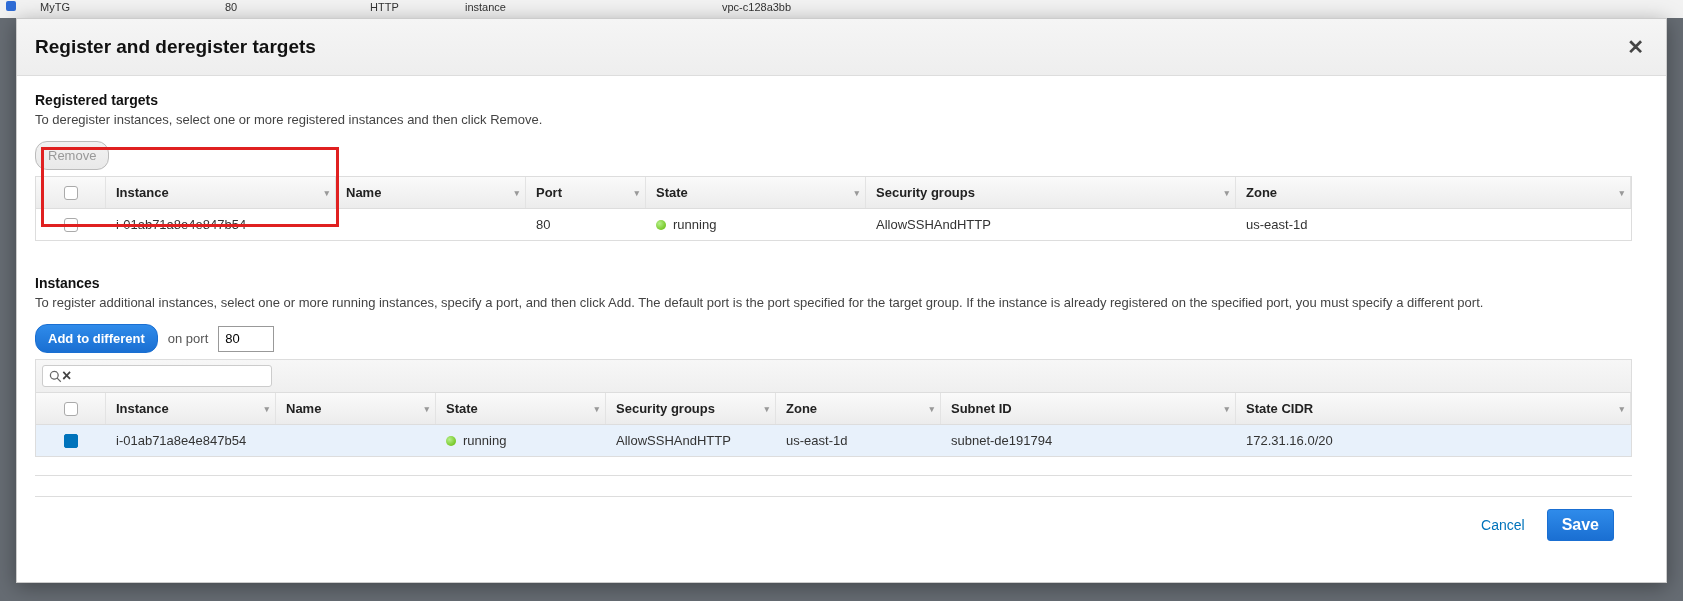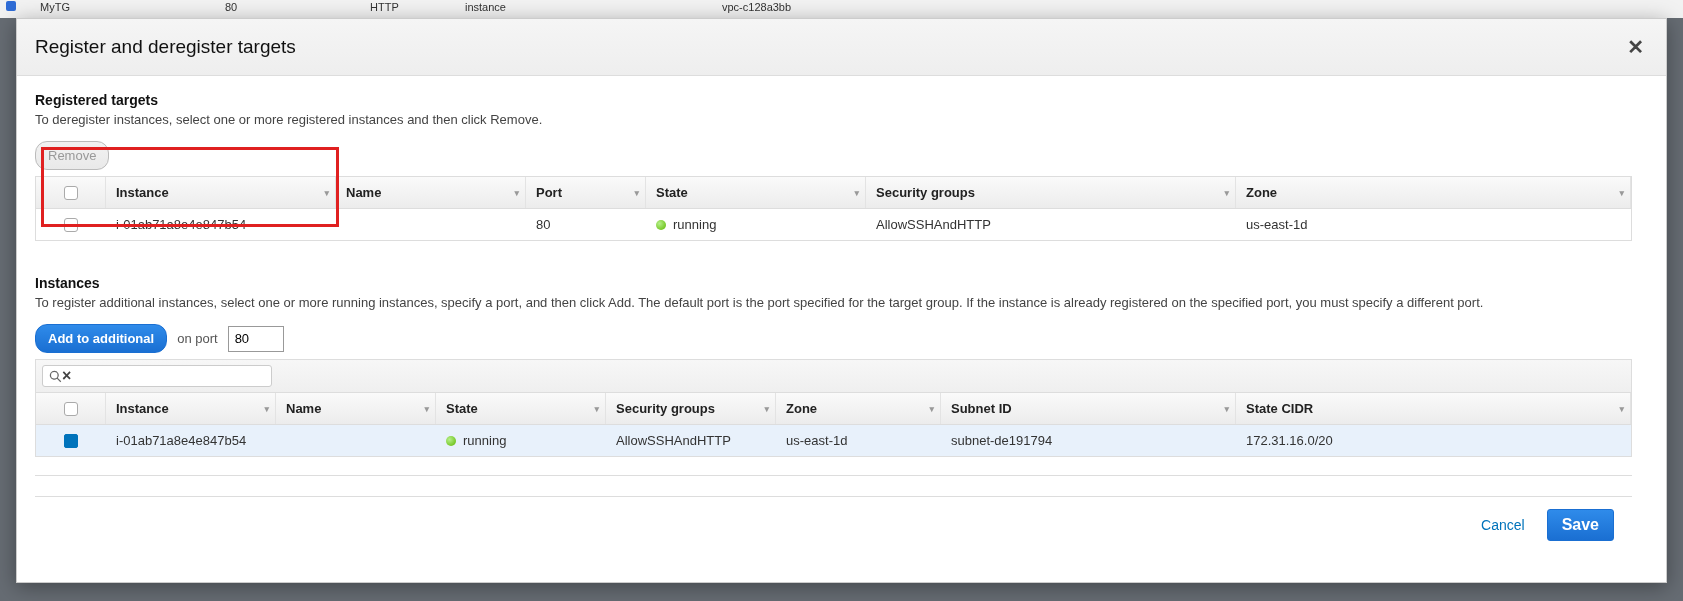--- a/index.html
+++ b/index.html
@@ -3,21 +3,21 @@
 <meta charset="utf-8">
 <style>
   * { box-sizing: border-box; }
   html, body { margin:0; padding:0; font-family: "Helvetica Neue", Arial, sans-serif; font-size:13px; color:#333; background:#9aa0a6; }
   .backdrop { width:1683px; height:601px; position:relative; background:#666c73; }
   .behind-row { position:absolute; top:0; left:0; right:0; height:18px; background:#f2f2f2; font-size:11px; color:#333; }
   .behind-row span { position:absolute; top:1px; }
   .behind-cb { position:absolute; top:2px; left:6px; width:10px; height:10px; background:#2f6cd6; border-radius:2px; }
   .modal { position:absolute; top:18px; left:16px; right:16px; bottom:18px; background:#fff; border:1px solid #ccc; box-shadow:0 4px 20px rgba(0,0,0,.35); display:flex; flex-direction:column; }
   .mhead { background:linear-gradient(#f5f5f5,#eeeeee); border-bottom:1px solid #ddd; padding:12px 18px; display:flex; align-items:center; }
-  .mhead h1 { font-size:19px; font-weight:400; margin:0; color:#111; flex:1; }
+  .mhead h1 { font-size:19px; font-weight:700; margin:0; color:#111; flex:1; }
   .close-x { font-size:20px; font-weight:600; color:#444; cursor:pointer; padding:4px; }
   .mbody { padding:10px 34px 0 18px; overflow:auto; flex:1; }
   .sect-title { font-size:14px; font-weight:700; margin:6px 0 4px 0; color:#111; }
   .sect-desc { font-size:13px; color:#444; margin:0 0 14px 0; }
   .btn { display:inline-block; padding:6px 12px; border-radius:12px; font-size:13px; border:1px solid #bbb; background:linear-gradient(#fafafa,#eee); cursor:pointer; }
   .btn.disabled { color:#999; background:linear-gradient(#f2f2f2,#e9e9e9); cursor:default; }
   .btn.primary { background:linear-gradient(#2f8bea,#1a6fd2); border-color:#1a6fd2; color:#fff; font-weight:600; } 
   .addrow { display:flex; align-items:center; gap:10px; margin-bottom:6px; }
   .onport-input { width:56px; height:26px; border:1px solid #999; padding:2px 6px; font-size:13px; }
   .tblwrap { border:1px solid #ddd; margin-top:6px; }
@@ -131,21 +131,21 @@
           <div class="td c6">us-east-1d</div>
         </div>
       </div>
 
       <div style="height:28px"></div>
 
       <div class="sect-title">Instances</div>
       <p class="sect-desc">To register additional instances, select one or more running instances, specify a port, and then click Add. The default port is the port specified for the target group. If the instance is already registered on the specified port, you must specify a different port.</p>
 
       <div class="addrow">
-        <button class="btn primary">Add to additional</button>
+        <button class="btn primary">Add to different</button>
         <span class="onport-label">on port</span>
         <input class="onport-input" value="80" style="">
       </div>
 
       <div class="searchwrap">
         <div class="searchbox">
           <svg viewBox="0 0 16 16">
               <path d="M6.5 1a5.5 5.5 0 014.38 8.83l4.15 4.15-1.05 1.05-4.15-4.15A5.5 5.5 0 116.5 1zm0 1.5a4 4 0 100 8 4 4 0 000-8z"></path>
             </svg>
           <span class="clear">×</span>

